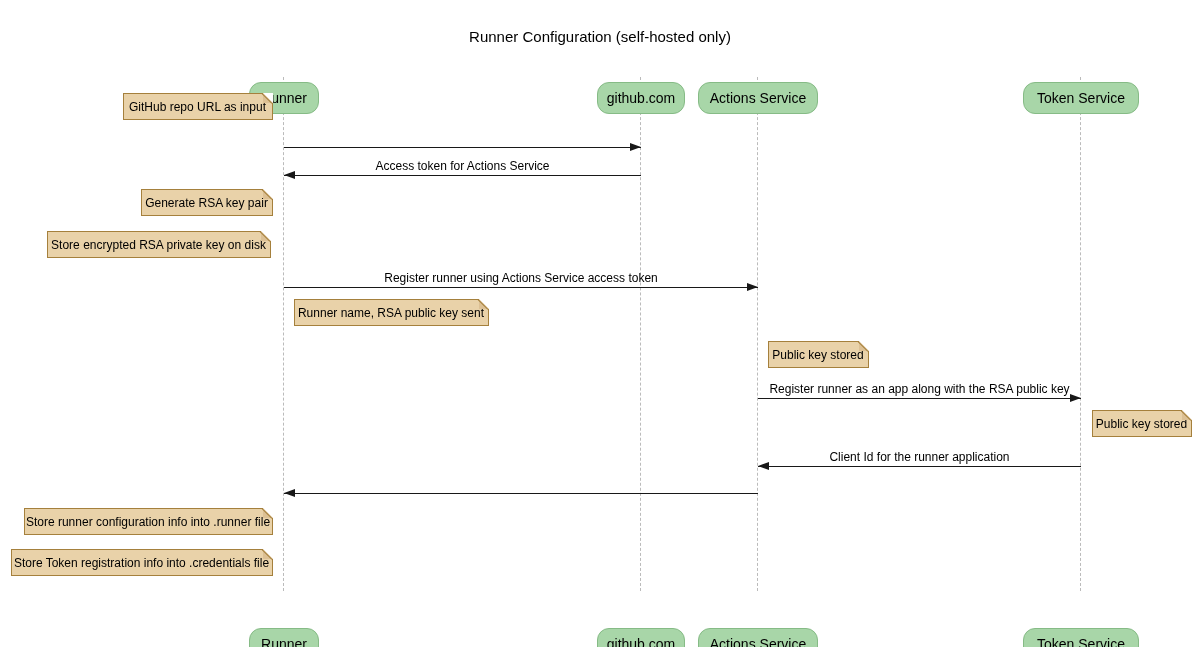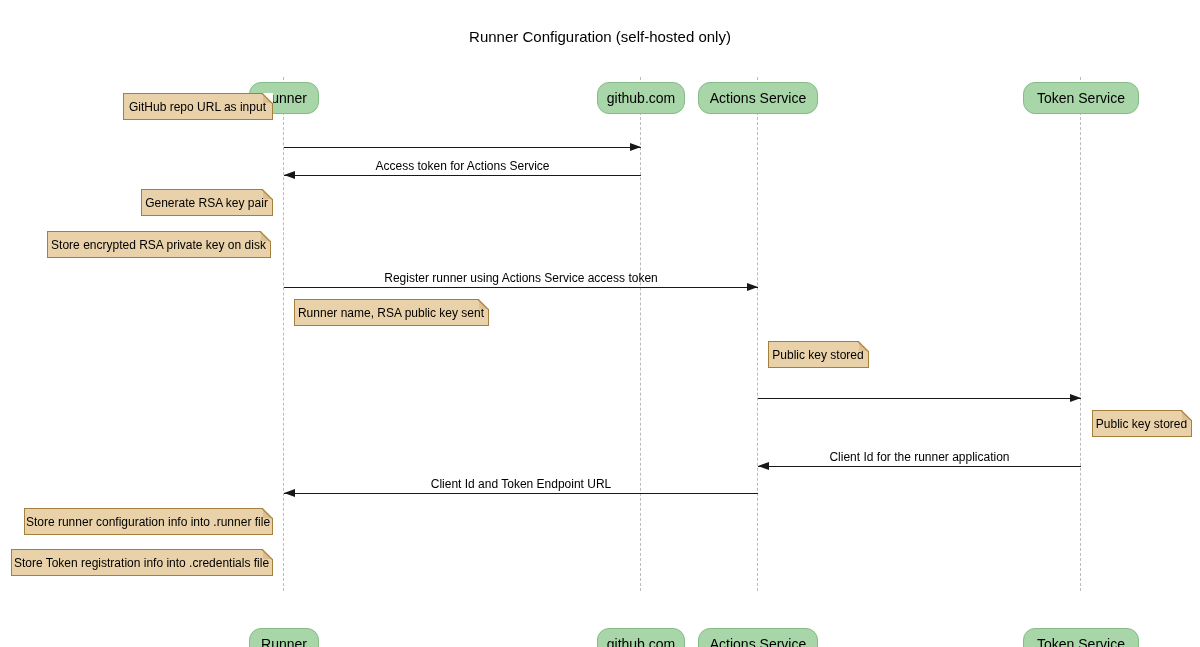--- a/index.html
+++ b/index.html
@@ -100,32 +100,32 @@
   <div class="arrowhead left"></div>
 </div>
 
 <div class="msg" style="left:284px;top:271px;width:474px;">
   <div class="msg-label">Register runner using Actions Service access token</div>
   <div class="msg-line"></div>
   <div class="arrowhead right"></div>
 </div>
 
 <div class="msg" style="left:758px;top:382px;width:323px;">
+  <div class="msg-label">Register runner as an app along with the RSA public key</div>
   <div class="msg-line"></div>
   <div class="arrowhead right"></div>
 </div>
 
 <div class="msg" style="left:758px;top:450px;width:323px;">
   <div class="msg-label">Client Id for the runner application</div>
   <div class="msg-line"></div>
   <div class="arrowhead left"></div>
 </div>
 
 <div class="msg" style="left:284px;top:477px;width:474px;">
-  <div class="msg-label">Client Id and Token Endpoint URL</div>
   <div class="msg-line"></div>
   <div class="arrowhead left"></div>
 </div>
 
 <div class="note" style="left:123px;top:93px;width:150px;">
     <span>GitHub repo URL as input</span>
   </div>
 <div class="note" style="left:141px;top:189px;width:132px;">
     <span>Generate RSA key pair</span>
   </div>

